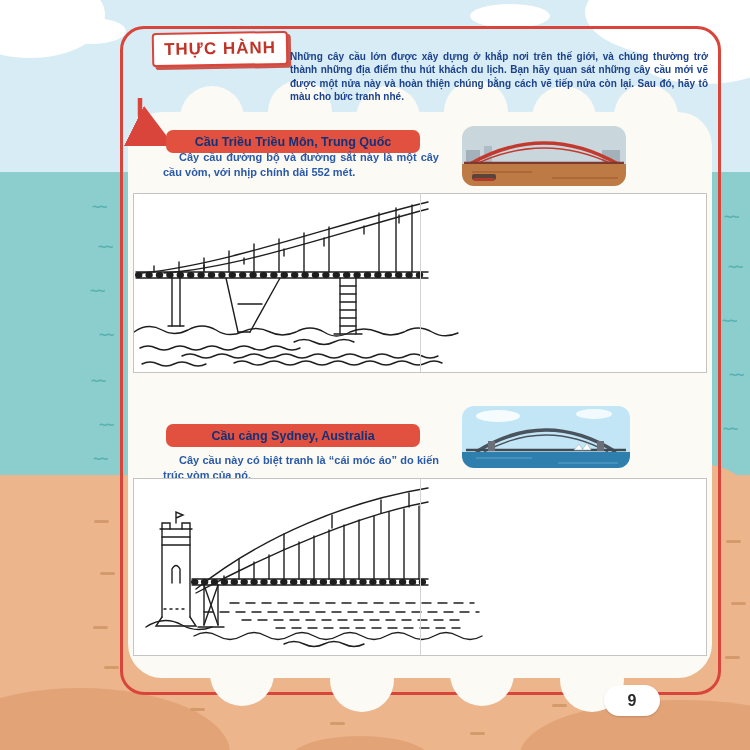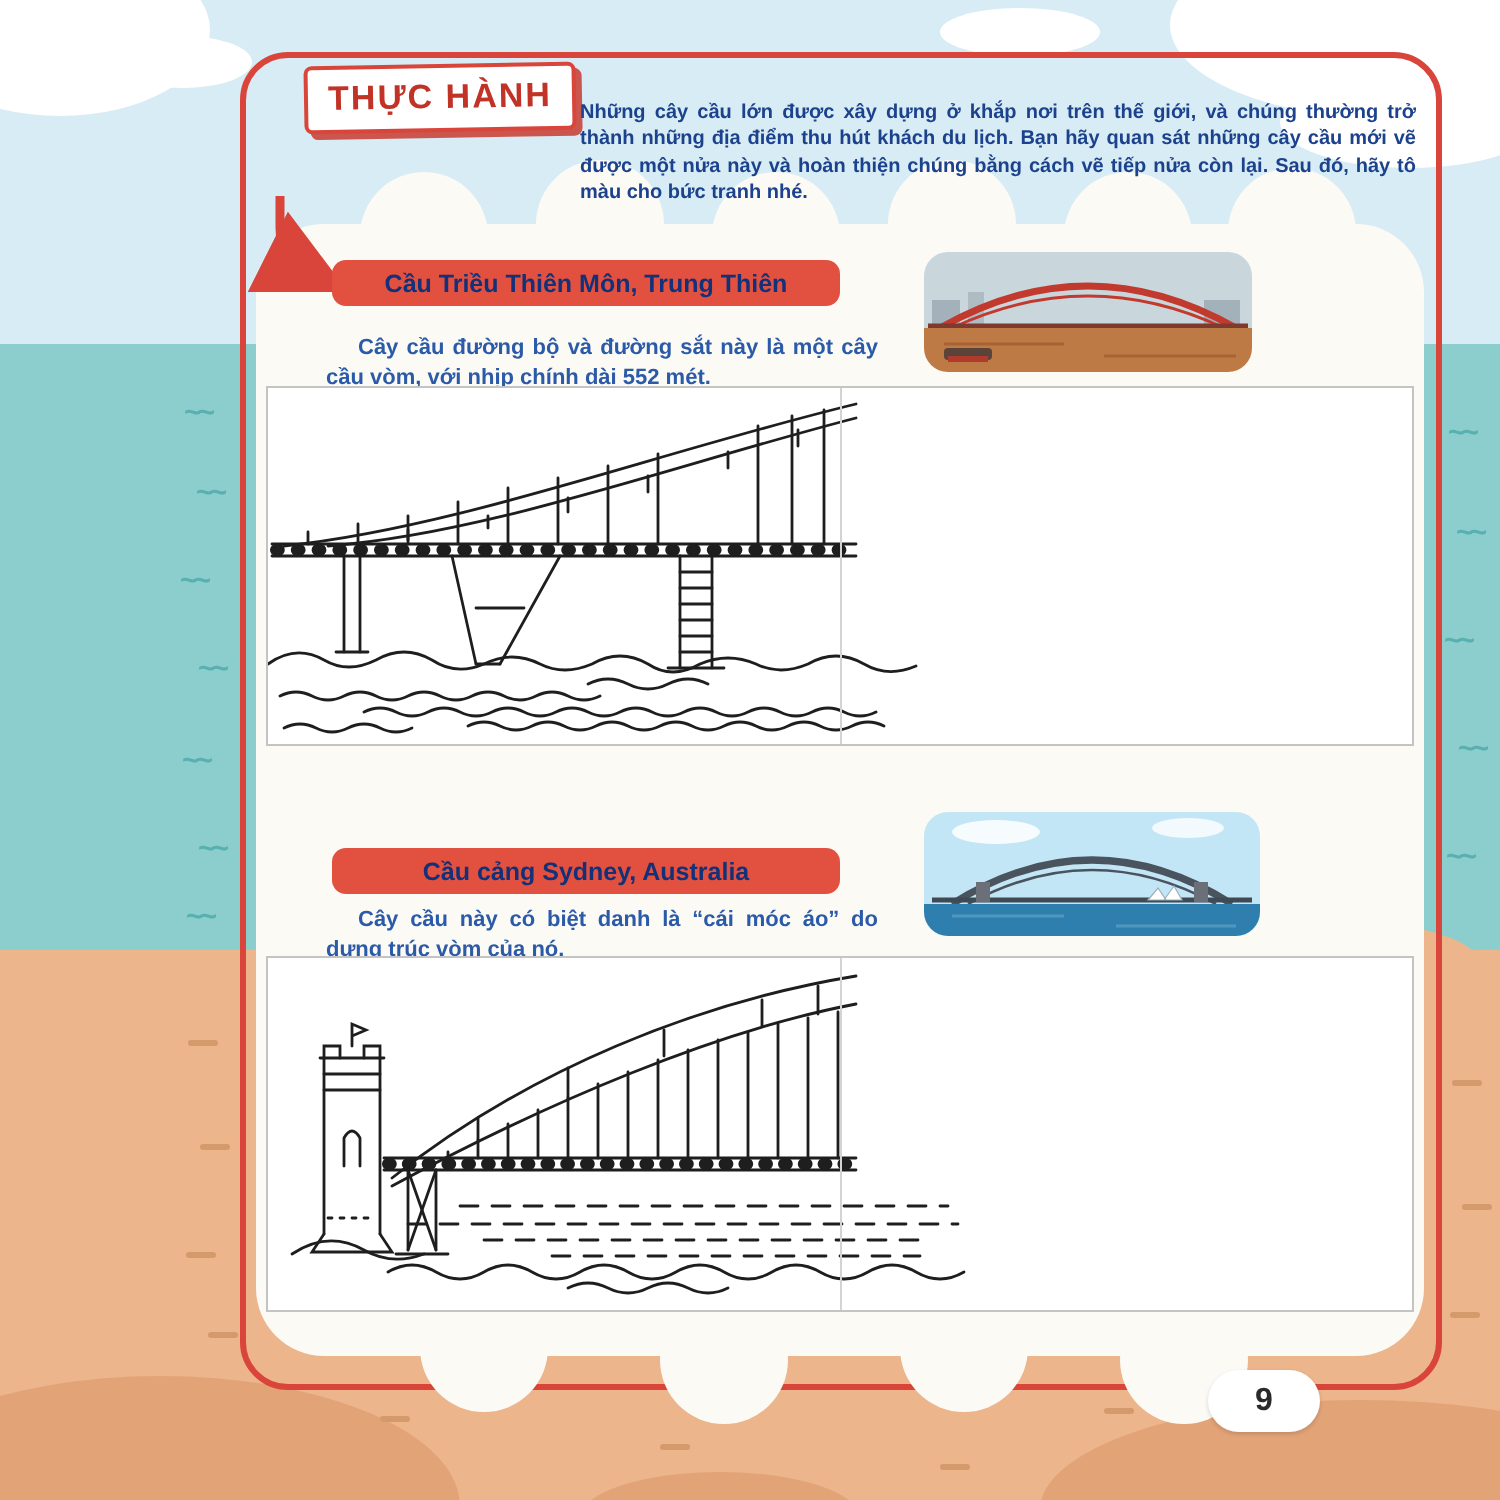--- a/index.html
+++ b/index.html
@@ -127,23 +127,23 @@
     </svg>
   </div>
 
   <div class="title-box">
     <span>THỰC HÀNH</span>
   </div>
 
   <div class="intro">Những cây cầu lớn được xây dựng ở khắp nơi trên thế giới, và chúng thường trở thành những địa điểm thu hút khách du lịch. Bạn hãy quan sát những cây cầu mới vẽ được một nửa này và hoàn thiện chúng bằng cách vẽ tiếp nửa còn lại. Sau đó, hãy tô màu cho bức tranh nhé.</div>
 
   <div class="section-label" style="left:166px;top:130px;">
-    <span>Cầu Triều Thiên Môn, Trung Thiên</span>
-  </div>
-  <div class="section-desc" style="left:163px;top:167px;">Cây cầu đường bộ và đường sắt này là một cây cầu vòm, với nhịp chính dài 552 mét.</div>
+    <span>Cầu Triều Triều Môn, Trung Quốc</span>
+  </div>
+  <div class="section-desc" style="left:163px;top:150px;">Cây cầu đường bộ và đường sắt này là một cây cầu vòm, với nhịp chính dài 552 mét.</div>
 
   <div class="photo" style="left:462px;top:126px;width:164px;height:60px;">
     <svg width="164" height="60" viewBox="0 0 164 60">
       <rect x="0" y="0" width="164" height="38" fill="#c9d6dc"></rect>
       <rect x="4" y="24" width="14" height="12" fill="#a3b2ba"></rect>
       <rect x="22" y="20" width="8" height="16" fill="#aebcc3"></rect>
       <rect x="140" y="24" width="18" height="12" fill="#a3b2ba"></rect>
       <path d="M8,38 Q82,-4 156,38" fill="none" stroke="#c23a2e" stroke-width="3.5"></path>
       <path d="M14,38 Q82,6 150,38" fill="none" stroke="#c23a2e" stroke-width="1.4"></path>
       <line x1="2" y1="37" x2="162" y2="37" stroke="#7e3a2e" stroke-width="2.6"></line>
@@ -212,21 +212,21 @@
         <path d="M48,162 q8,-4 16,0 q8,4 16,0 q8,-4 16,0 q8,4 16,0 q8,-4 16,0 q8,4 16,0 q8,-4 16,0 q8,4 16,0 q8,-4 16,0 q8,4 16,0 q8,-4 16,0 q8,4 16,0 q8,-4 16,0 q8,4 16,0 q8,-4 16,0 q8,4 16,0"></path>
         <path d="M100,169 q8,-4 16,0 q8,4 16,0 q8,-4 16,0 q8,4 16,0 q8,-4 16,0 q8,4 16,0 q8,-4 16,0 q8,4 16,0 q8,-4 16,0 q8,4 16,0 q8,-4 16,0 q8,4 16,0 q8,-4 16,0"></path>
         <path d="M8,170 q8,-4 16,0 q8,4 16,0 q8,-4 16,0 q8,4 16,0"></path>
       </g>
     </svg>
   </div>
 
   <div class="section-label" style="left:166px;top:424px;">
     <span>Cầu cảng Sydney, Australia</span>
   </div>
-  <div class="section-desc" style="left:163px;top:453px;">Cây cầu này có biệt danh là “cái móc áo” do dựng trúc vòm của nó.</div>
+  <div class="section-desc" style="left:163px;top:453px;">Cây cầu này có biệt tranh là “cái móc áo” do kiến trúc vòm của nó.</div>
 
   <div class="photo" style="left:462px;top:406px;width:168px;height:62px;">
     <svg width="168" height="62" viewBox="0 0 168 62">
       <rect x="0" y="0" width="168" height="46" fill="#c3e6f6"></rect>
       <ellipse cx="36" cy="10" rx="22" ry="6" fill="#ffffff" opacity="0.85"></ellipse>
       <ellipse cx="132" cy="8" rx="18" ry="5" fill="#ffffff" opacity="0.8"></ellipse>
       <path d="M14,46 Q84,2 154,46" fill="none" stroke="#49545f" stroke-width="3.6"></path>
       <path d="M22,46 Q84,12 146,46" fill="none" stroke="#49545f" stroke-width="1.3"></path>
       <line x1="4" y1="44" x2="164" y2="44" stroke="#3f4a54" stroke-width="2.6"></line>
       <rect x="26" y="35" width="7" height="10" fill="#6b7078"></rect>

